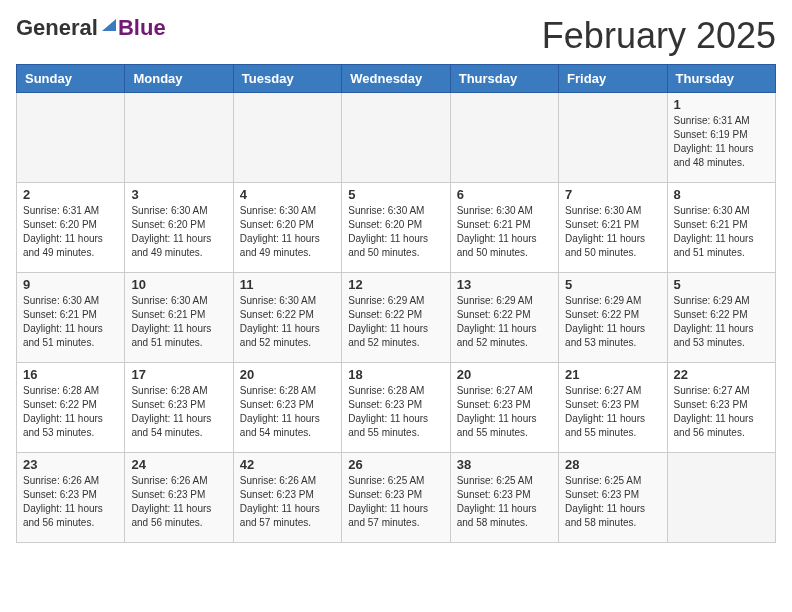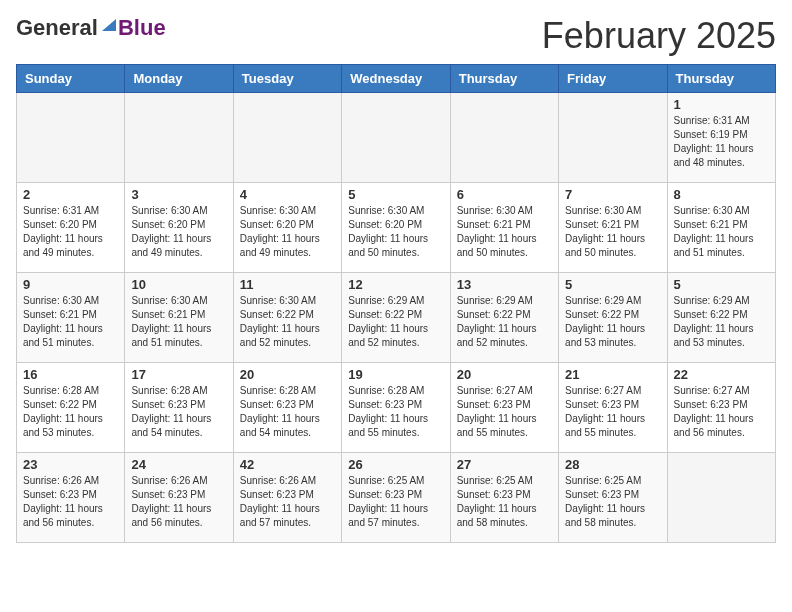--- a/index.html
+++ b/index.html
@@ -191,21 +191,21 @@
         </td>
         <td>
           <span class="day-number">17</span>
           <div class="cell-text">Sunrise: 6:28 AM<br>Sunset: 6:23 PM<br>Daylight: 11 hours and 54 minutes.</div>
         </td>
         <td>
           <span class="day-number">20</span>
           <div class="cell-text">Sunrise: 6:28 AM<br>Sunset: 6:23 PM<br>Daylight: 11 hours and 54 minutes.</div>
         </td>
         <td>
-          <span class="day-number">19</span>
+          <span class="day-number">18</span>
           <div class="cell-text">Sunrise: 6:28 AM<br>Sunset: 6:23 PM<br>Daylight: 11 hours and 55 minutes.</div>
         </td>
         <td>
           <span class="day-number">20</span>
           <div class="cell-text">Sunrise: 6:27 AM<br>Sunset: 6:23 PM<br>Daylight: 11 hours and 55 minutes.</div>
         </td>
         <td>
           <span class="day-number">21</span>
           <div class="cell-text">Sunrise: 6:27 AM<br>Sunset: 6:23 PM<br>Daylight: 11 hours and 55 minutes.</div>
         </td>
@@ -225,21 +225,21 @@
         </td>
         <td>
           <span class="day-number">42</span>
           <div class="cell-text">Sunrise: 6:26 AM<br>Sunset: 6:23 PM<br>Daylight: 11 hours and 57 minutes.</div>
         </td>
         <td>
           <span class="day-number">26</span>
           <div class="cell-text">Sunrise: 6:25 AM<br>Sunset: 6:23 PM<br>Daylight: 11 hours and 57 minutes.</div>
         </td>
         <td>
-          <span class="day-number">27</span>
+          <span class="day-number">38</span>
           <div class="cell-text">Sunrise: 6:25 AM<br>Sunset: 6:23 PM<br>Daylight: 11 hours and 58 minutes.</div>
         </td>
         <td>
           <span class="day-number">28</span>
           <div class="cell-text">Sunrise: 6:25 AM<br>Sunset: 6:23 PM<br>Daylight: 11 hours and 58 minutes.</div>
         </td>
         <td class="empty-cell"></td>
       </tr>
     </tbody>
 </table>

